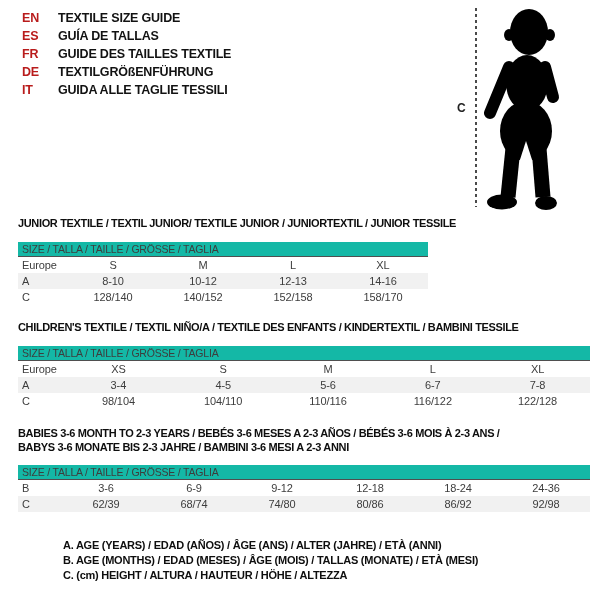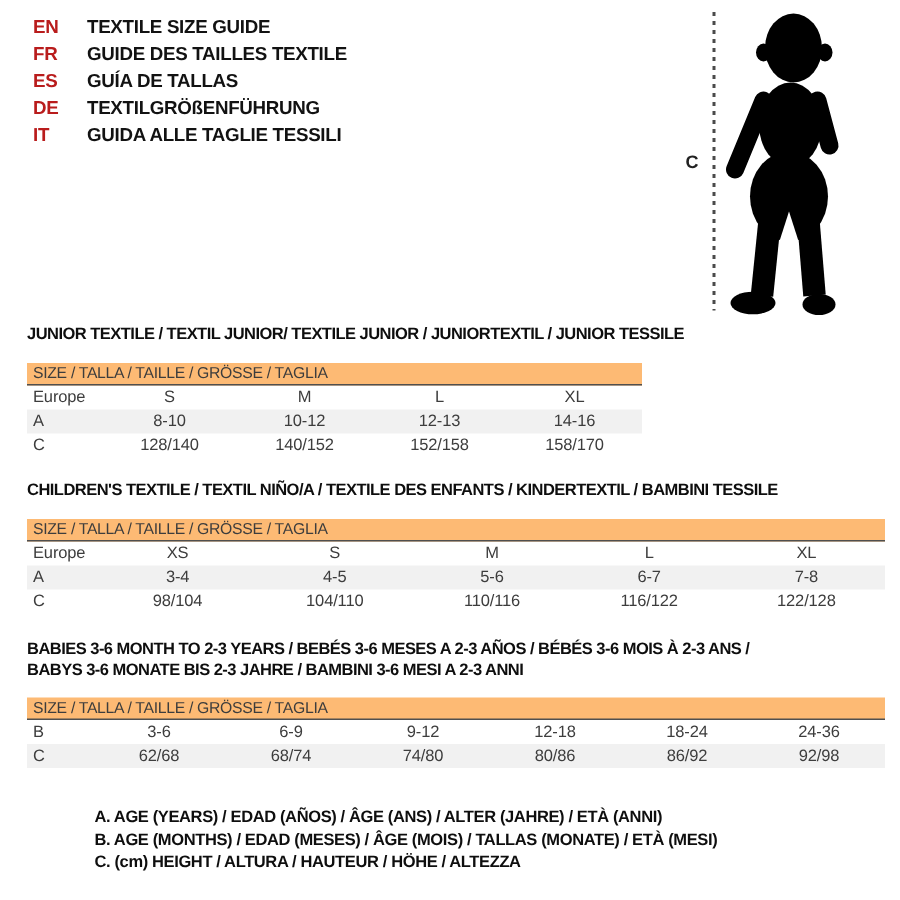--- a/index.html
+++ b/index.html
@@ -30,21 +30,21 @@
   #section-babies   { top:426px; width:560px; }
 
   .tbl-title { font-size:11px; font-weight:bold; color:#0e0e0e; letter-spacing:-0.35px; line-height:14px; white-space:nowrap; }
 
   .tbl { position:absolute; left:0; }
   #tbl-junior   { top:26px; width:410px; }
   #tbl-children { top:26px; width:572px; }
   #tbl-babies   { top:39px; width:572px; }
 
   .tbl-header {
-    height:15px; background:#fdba74; border-bottom:1px solid #4f4f4f;
+    height:15px; background:#14b8a6; border-bottom:1px solid #4f4f4f;
     font-size:10.5px; color:#3d3d3d; line-height:15px; padding-left:4px;
     letter-spacing:-0.2px; box-sizing:border-box;
   }
   .tbl-row { display:flex; height:16px; align-items:center; font-size:11px; color:#3d3d3d; letter-spacing:-0.1px; }
   .tbl-row.shaded { background:#f1f1f1; }
   .row-label { width:50px; padding-left:4px; box-sizing:border-box; }
   #tbl-children .row-label { width:48px; }
   #tbl-babies .row-label { width:44px; }
   .cell { flex:1; text-align:center; }
 
@@ -54,26 +54,26 @@
 </style>
 </head>
 <body>
 
 <div class="langs">
     <div class="lang-row">
       <span class="lang-code">EN</span>
       <span class="lang-label">TEXTILE SIZE GUIDE</span>
     </div>
     <div class="lang-row">
+      <span class="lang-code">ES</span>
+      <span class="lang-label">GUÍA DE TALLAS</span>
+    </div>
+    <div class="lang-row">
       <span class="lang-code">FR</span>
       <span class="lang-label">GUIDE DES TAILLES TEXTILE</span>
-    </div>
-    <div class="lang-row">
-      <span class="lang-code">ES</span>
-      <span class="lang-label">GUÍA DE TALLAS</span>
     </div>
     <div class="lang-row">
       <span class="lang-code">DE</span>
       <span class="lang-label">TEXTILGRÖßENFÜHRUNG</span>
     </div>
     <div class="lang-row">
       <span class="lang-code">IT</span>
       <span class="lang-label">GUIDA ALLE TAGLIE TESSILI</span>
     </div>
   </div>
@@ -187,21 +187,21 @@
           <span class="row-label">B</span>
           <span class="cell">3-6</span>
           <span class="cell">6-9</span>
           <span class="cell">9-12</span>
           <span class="cell">12-18</span>
           <span class="cell">18-24</span>
           <span class="cell">24-36</span>
         </div>
         <div class="tbl-row shaded">
           <span class="row-label">C</span>
-          <span class="cell">62/68</span>
+          <span class="cell">62/39</span>
           <span class="cell">68/74</span>
           <span class="cell">74/80</span>
           <span class="cell">80/86</span>
           <span class="cell">86/92</span>
           <span class="cell">92/98</span>
         </div>
       </div>
   </div>
 </section>
 

